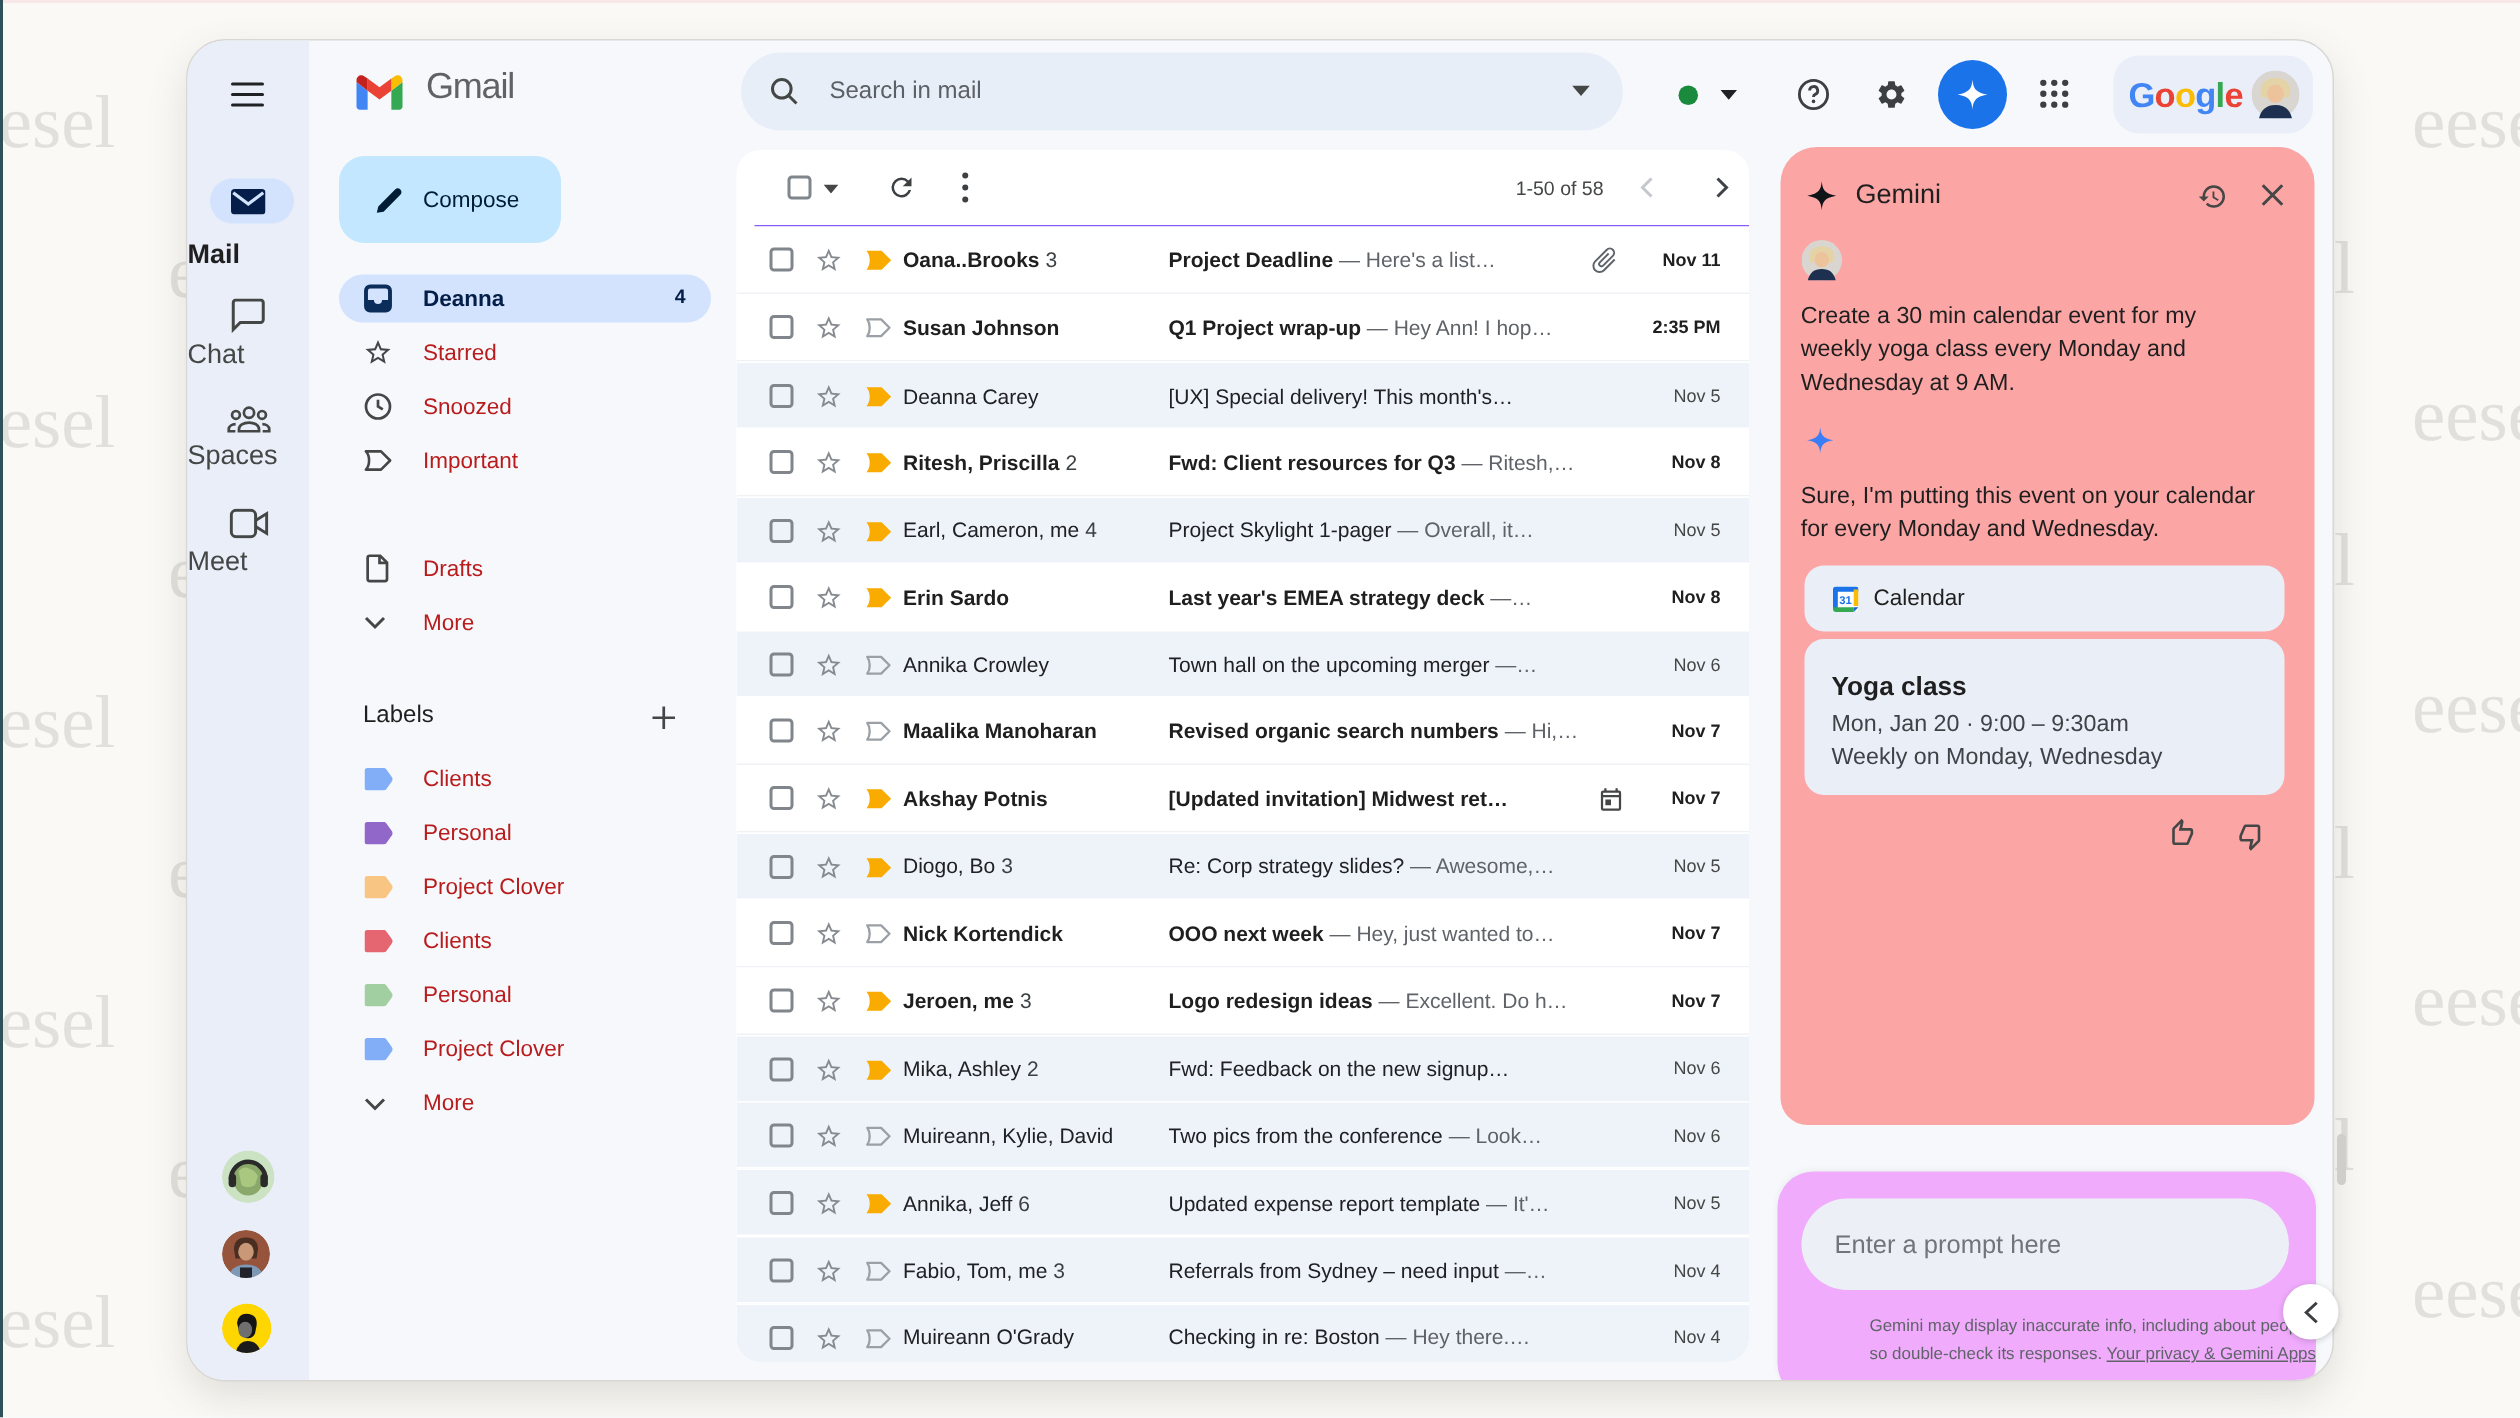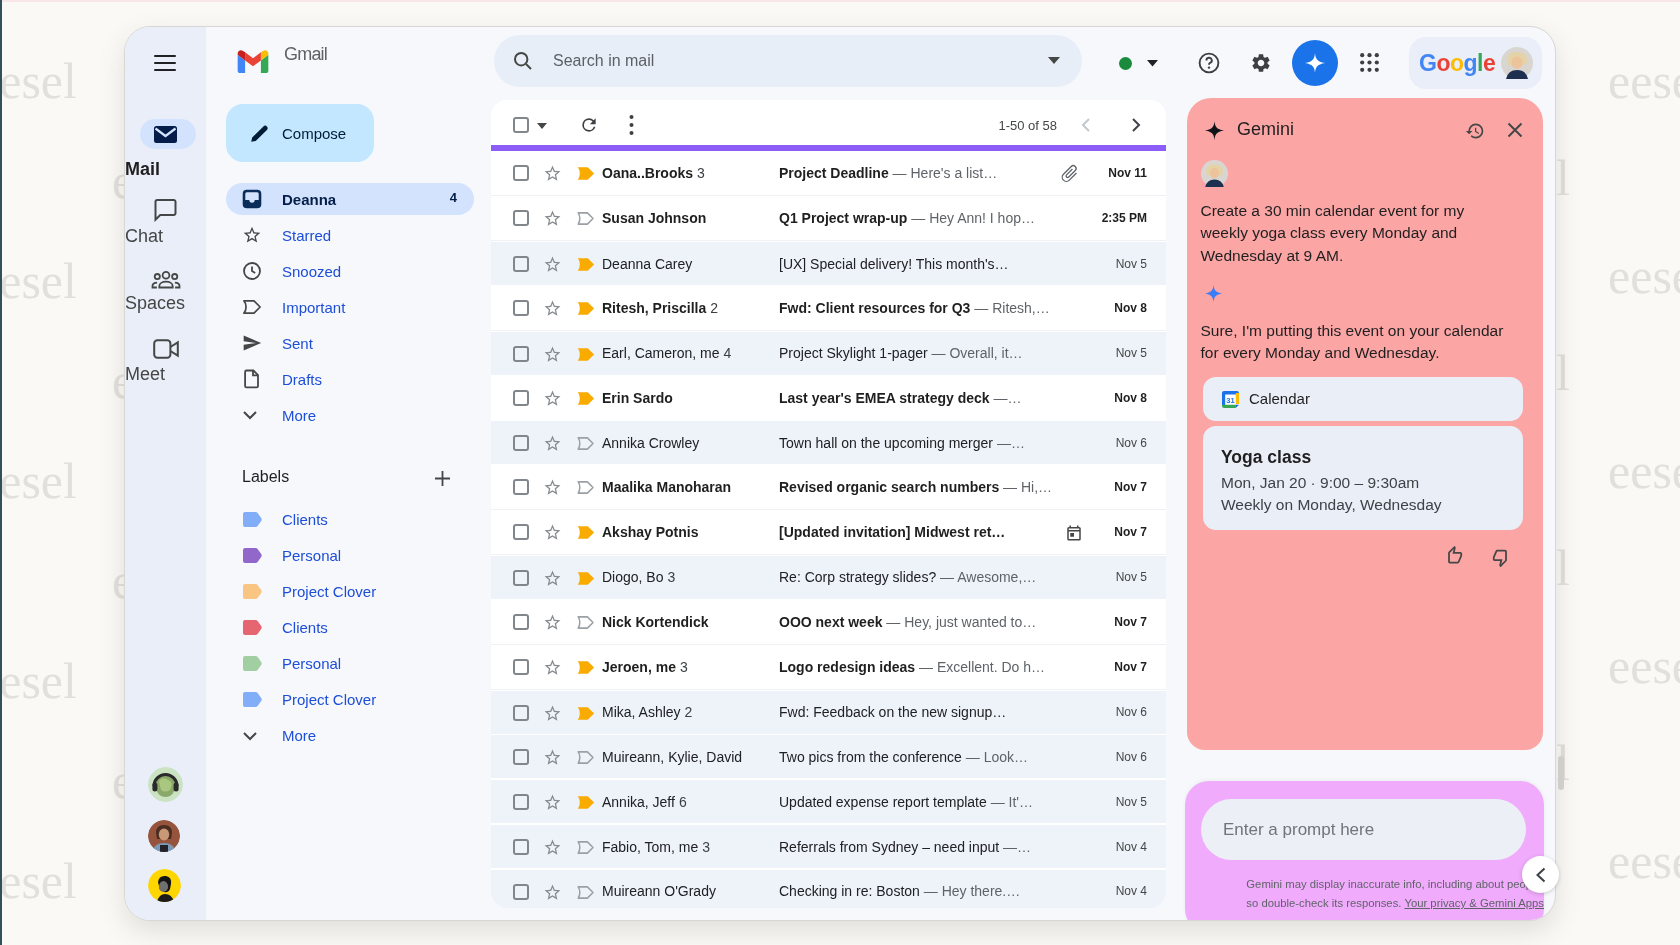--- a/index.html
+++ b/index.html
@@ -6,29 +6,29 @@
 body{font-family:"Liberation Sans",sans-serif;background:#faf9f6;position:relative;-webkit-font-smoothing:antialiased}
 .abs{position:absolute}
 .wm{position:absolute;font-family:"Liberation Serif",serif;font-size:50px;color:#e2e0dc;line-height:1;white-space:nowrap}
 .win{position:absolute;left:124px;top:26px;width:1432px;height:895px;background:#f6f8fc;border:1px solid #d9d7d3;border-radius:26px;box-shadow:0 10px 26px rgba(90,85,70,.16);overflow:hidden}
 .rail{position:absolute;left:0;top:0;width:81px;height:100%;background:#e9eef8}
 .railtxt{position:absolute;width:81px;font-size:18px;color:#444746}
 svg{display:block}
 .mailpill{position:absolute;left:15px;top:92px;width:56px;height:30px;border-radius:15px;background:#d3e3fd}
 .ravatar{position:absolute;left:23px;border-radius:50%;overflow:hidden}
 .nav{position:absolute;left:81px;top:0;width:285px;height:100%}
-.gmailtxt{position:absolute;left:78px;top:17px;font-size:18px;color:#5f6368;letter-spacing:-0.8px}
+.gmailtxt{position:absolute;left:78px;top:17px;font-size:24px;color:#5f6368;letter-spacing:-0.8px}
 .compose{position:absolute;left:20px;top:77px;width:148px;height:58px;border-radius:17px;background:#c2e7ff}
-.navrow{position:absolute;left:20px;width:248px;height:32px;border-radius:16px;font-size:15px;color:#1d4ed8}
+.navrow{position:absolute;left:20px;width:248px;height:32px;border-radius:16px;font-size:15px;color:#b91c1c}
 .navrow .ic{position:absolute;left:16px;top:6px}
 .navrow .tx{position:absolute;left:56px;top:6.5px;line-height:19px}
 .inbox{background:#d3e3fd;font-weight:700;color:#041e49}
 .labelsq{position:absolute;left:17px;top:8.5px}
 .list{position:absolute;left:366px;top:73px;width:675px;height:808px;background:#fff;border-radius:16px;overflow:hidden}
-.tbar{position:absolute;left:0;top:0;width:100%;height:51px;border-bottom:6px solid #8b5cf6}
+.tbar{position:absolute;left:12px;top:0;width:100%;height:51px;border-bottom:1px solid #8b5cf6}
 .row{position:absolute;left:0;width:100%;height:45px;background:#fff}
 .row.rd{background:#eef3fa;border-top:1.5px solid #fff;border-bottom:1.5px solid #fff}
 .row.un{border-bottom:1px solid #eff1f5}
 .cb{position:absolute;width:16px;height:16px;border:2px solid #80868b;border-radius:3px}
 .sender{position:absolute;left:111px;top:0;height:100%;display:flex;align-items:center;width:172px;overflow:hidden;white-space:nowrap;font-size:14px;color:#202124}
 .subj{position:absolute;left:288px;right:95px;top:0;height:100%;display:flex;align-items:center;overflow:hidden;white-space:nowrap;font-size:14px;color:#202124}
 .sn{color:#5f6368;font-weight:400}
 .dt{position:absolute;right:19px;top:0;height:100%;display:flex;align-items:center;font-size:12px;color:#444746}
 .un .sender,.un .subj .s1,.un .dt{font-weight:700;color:#1f1f1f}
 .cnt{font-weight:400;color:#3c4043;margin-left:4px}
@@ -162,28 +162,20 @@
         <span class="tx">Snoozed</span>
       </div>
 <div class="navrow" style="top:264px">
         <span class="ic" style="top:8px">
           <svg width="20" height="16" viewBox="0 0 21 16">
             <path d="M2 1.6 C5 4.6 5 11.4 2 14.4 L12.6 14.4 L19 8 L12.6 1.6 Z" fill="none" stroke="#444746" stroke-width="1.8" stroke-linejoin="round"></path>
           </svg>
         </span>
         <span class="tx">Important</span>
       </div>
-<div class="navrow" style="top:300px">
-        <span class="ic" style="top:6px">
-          <svg width="20" height="20" viewBox="0 0 24 24">
-            <path d="M2.01 3 2 10 l15 2 -15 2 .01 7 L23 12 Z" fill="#444746"></path>
-          </svg>
-        </span>
-        <span class="tx">Sent</span>
-      </div>
 <div class="navrow" style="top:336px">
         <span class="ic" style="top:6px">
           <svg width="20" height="20" viewBox="0 0 20 20">
             <g fill="none" stroke="#444746" stroke-width="1.8">
               <path d="M4.5 1.5 h7 L16 6 v11 a1.4 1.4 0 0 1 -1.4 1.4 H4.5 A1.4 1.4 0 0 1 3.1 17 V2.9 A1.4 1.4 0 0 1 4.5 1.5 z"></path>
               <path d="M11 1.8 V6.3 h4.6"></path>
             </g>
           </svg>
         </span>
         <span class="tx">Drafts</span>

